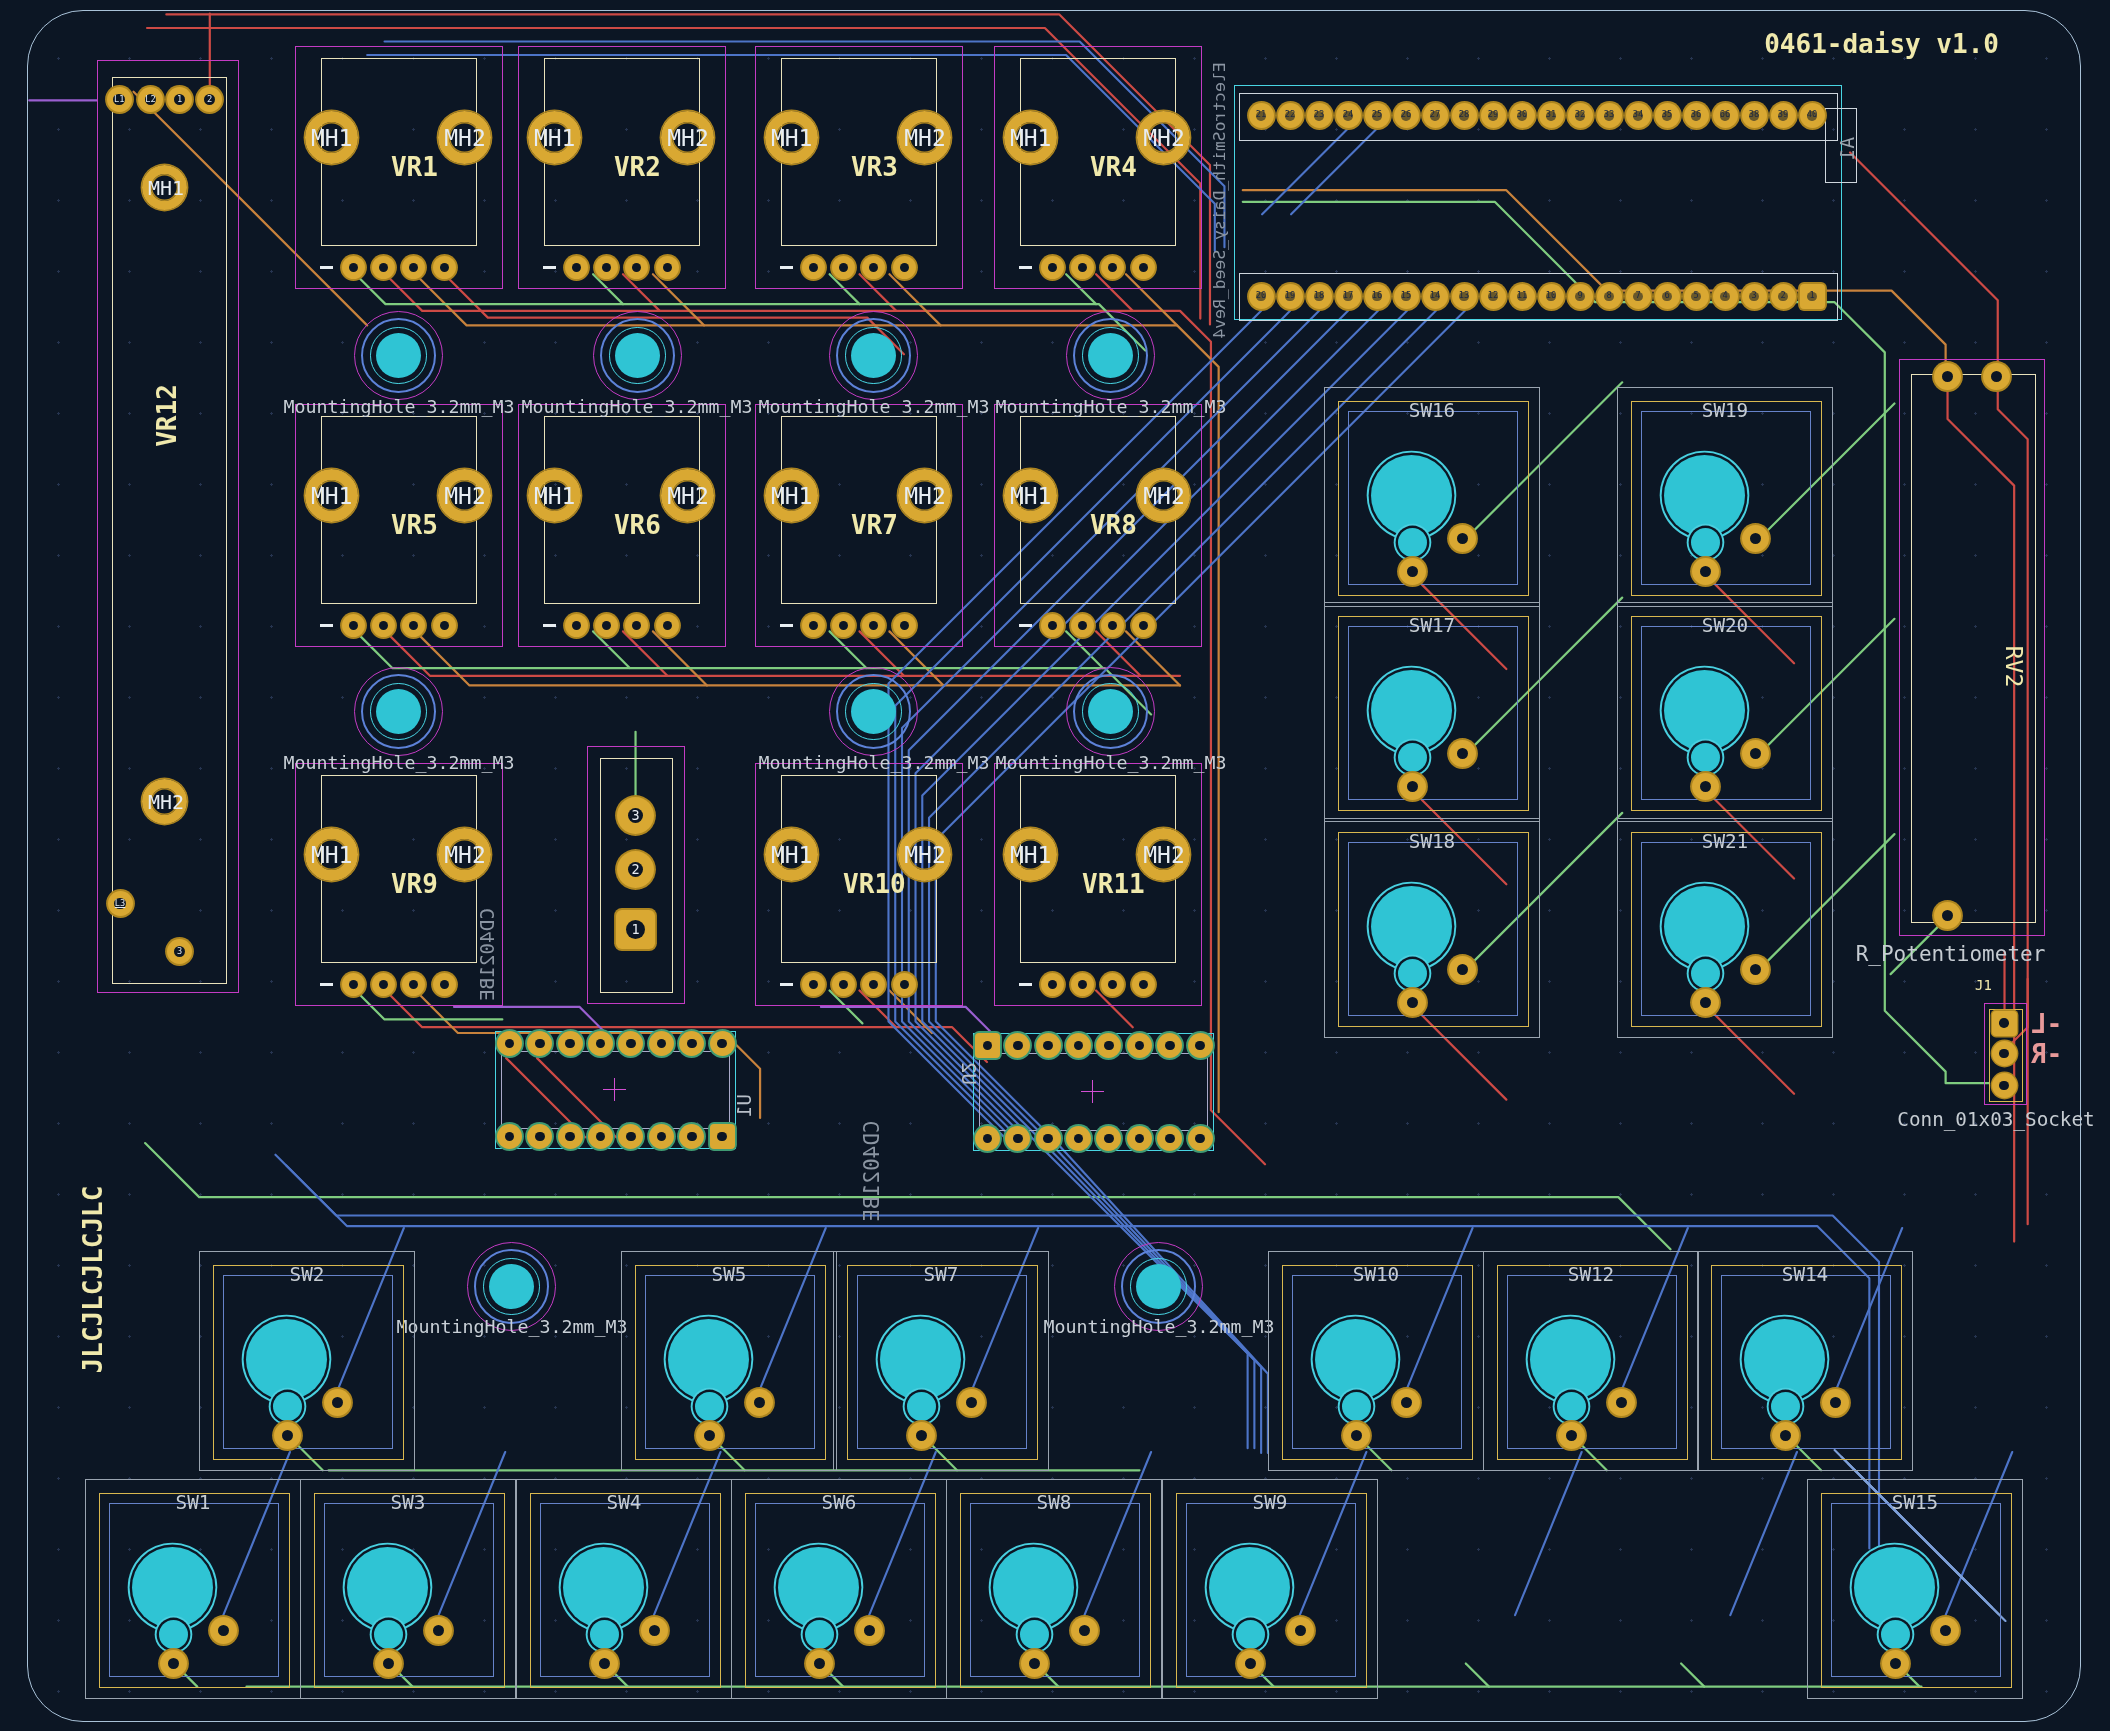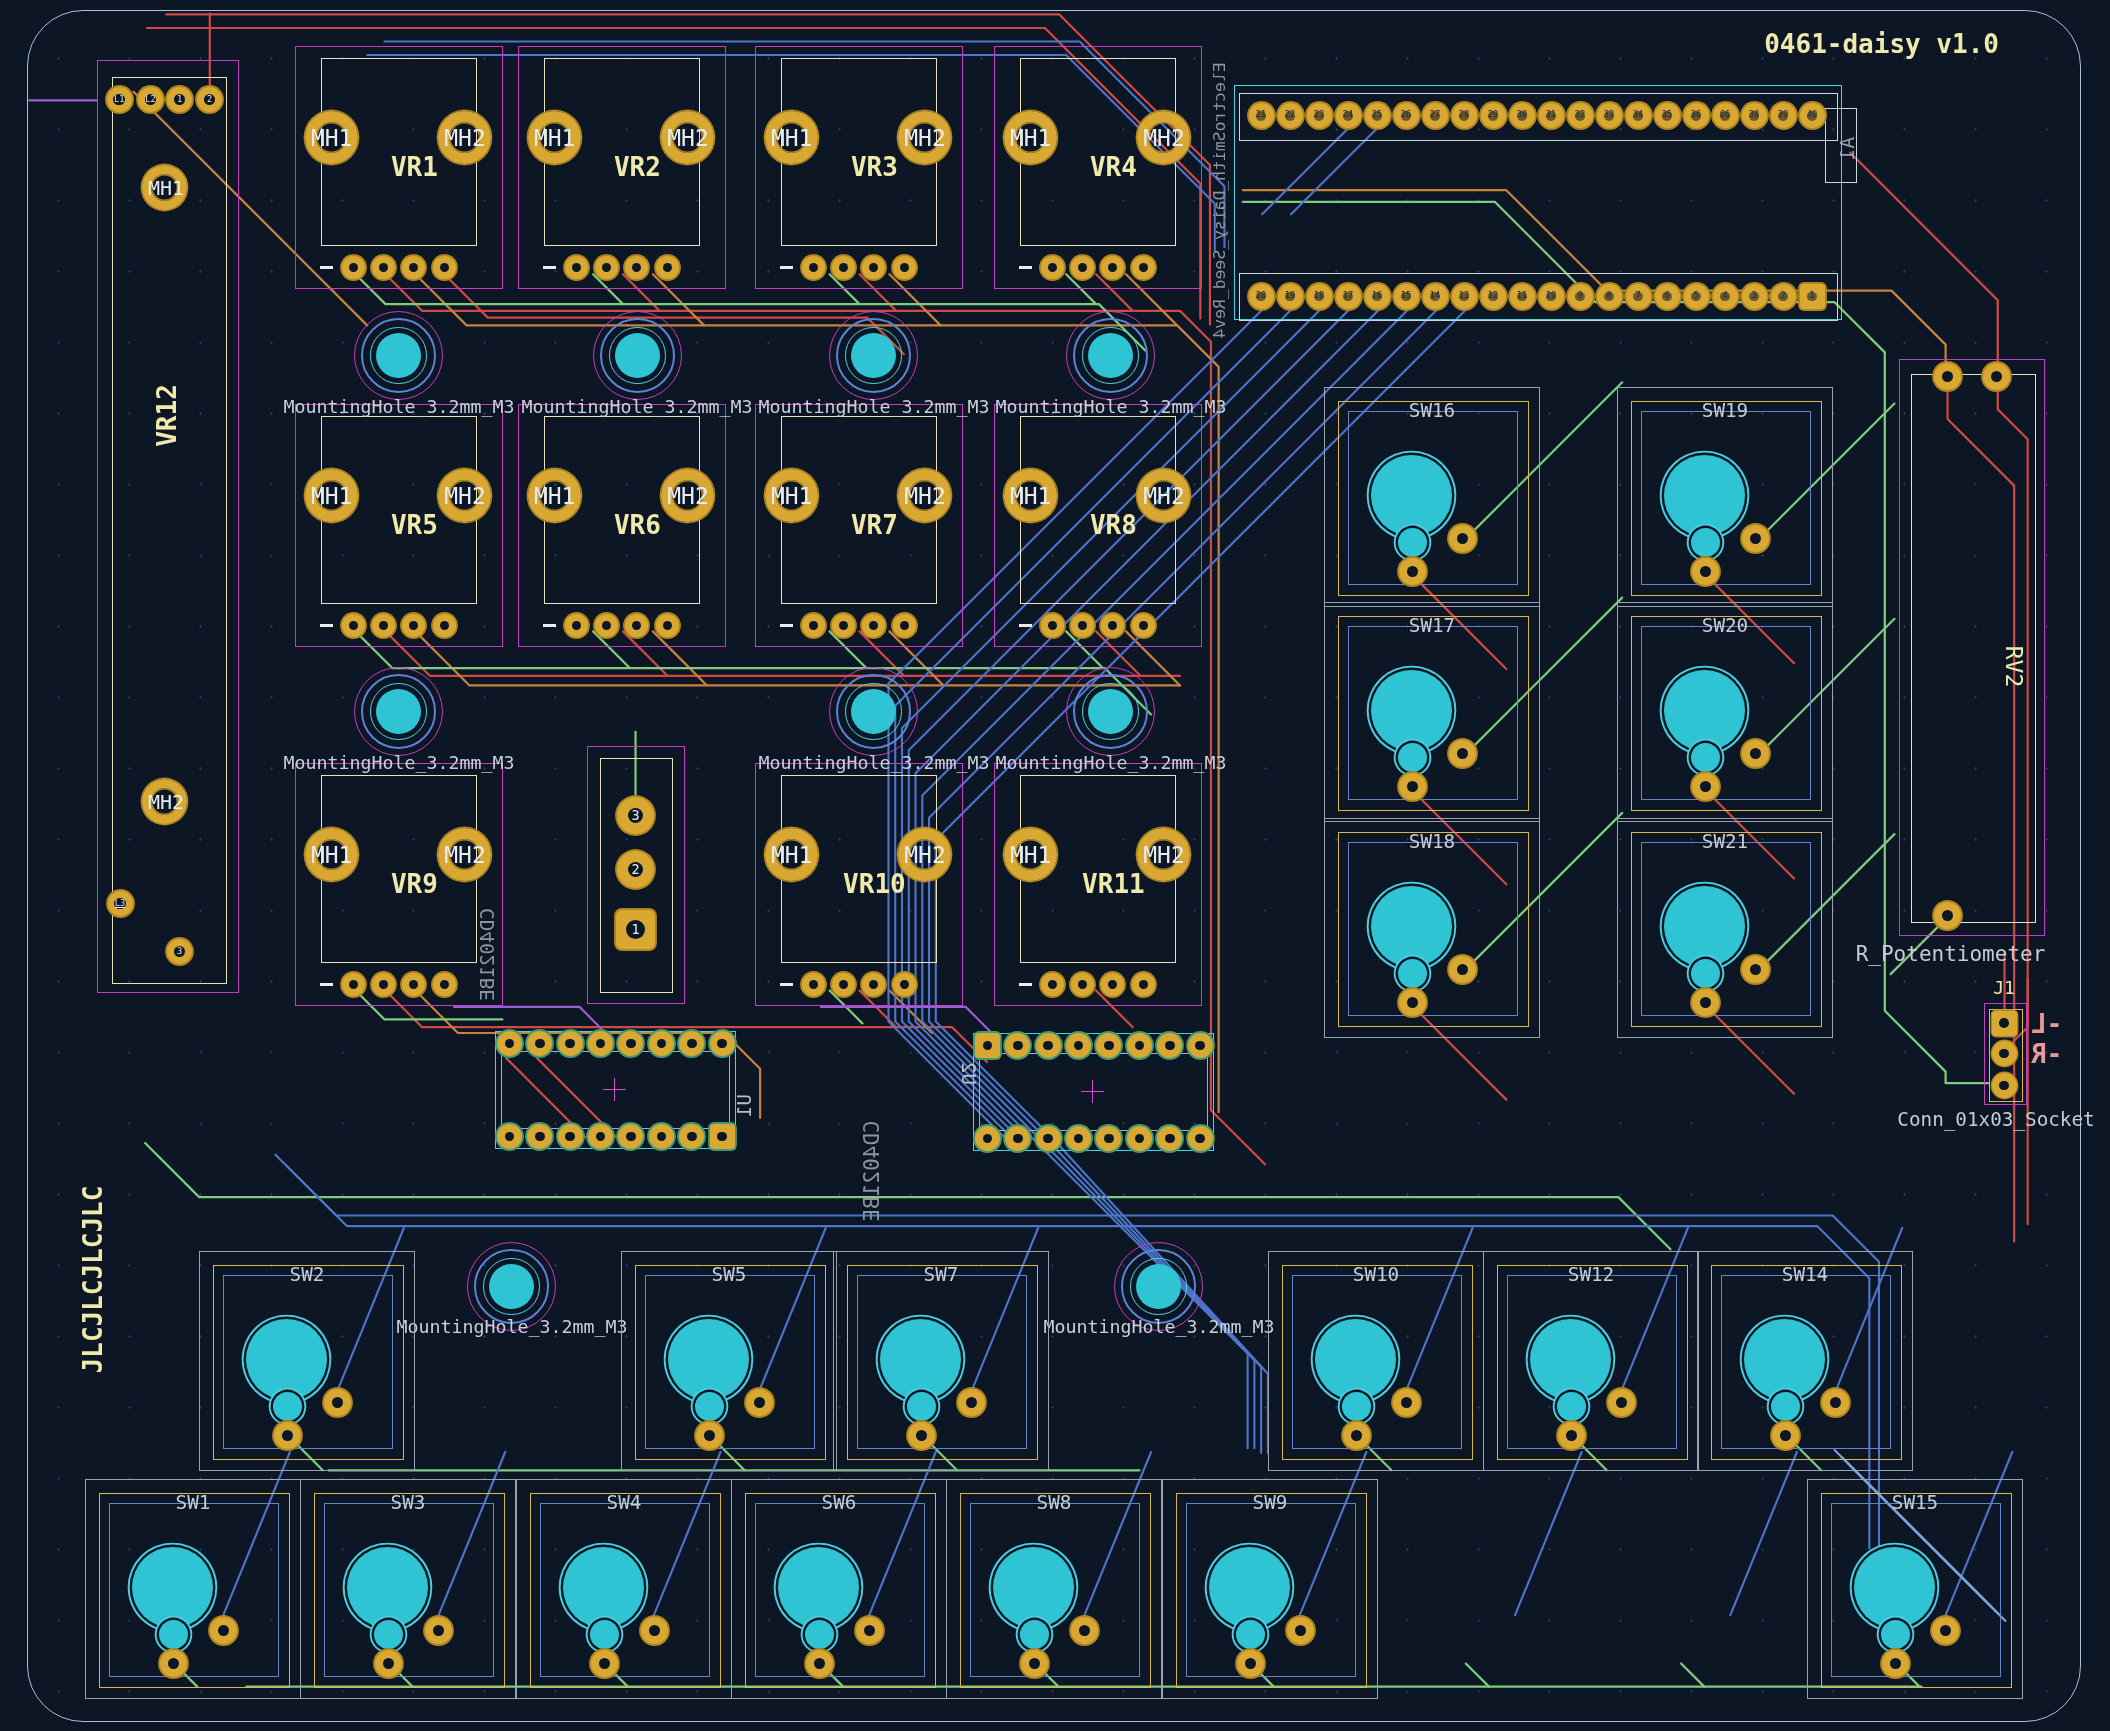--- a/index.html
+++ b/index.html
@@ -773,21 +773,21 @@
   <div class="txt vtext90" style="left:1977px;top:655px;width:77px;height:23px;text-align:center;font-size:23px;color:#f0e9ac;">RV2</div>
   <div class="txt" style="left:1825px;top:942px;width:251px;text-align:center;font-size:21px;color:#c6ccd2;">R_Potentiometer</div>
 
   <div class="j1">
     <div class="court"></div>
       <div class="silk"></div>
     <div class="jp sq" style="top:7.7px;"></div>
     <div class="jp" style="top:38px;"></div>
     <div class="jp" style="top:70px;"></div>
   </div>
-  <div class="txt" style="left:1975px;top:977px;width:58px;text-align:center;font-size:18px;color:#f0e9ac;">J1</div>
+  <div class="txt" style="left:1975px;top:977px;width:58px;text-align:left;font-size:14px;color:#f0e9ac;">J1</div>
   <div class="txt mirror" style="left:2031px;top:1009px;font-size:26px;font-weight:600;color:#e89a9a;">-L</div>
   <div class="txt mirror" style="left:2031px;top:1039px;font-size:26px;font-weight:600;color:#e89a9a;">-R</div>
   <div class="txt" style="left:1880px;top:1108px;width:232px;text-align:center;font-size:19.3px;color:#c6ccd2;">Conn_01x03_Socket</div>
 
   <div class="sw" style="left:199px;top:1251px;">
     <div class="gray"></div>
       <div class="silk"></div>
       <div class="fab"></div>
     <div class="ref">SW2</div>
     <div class="hole"></div>

